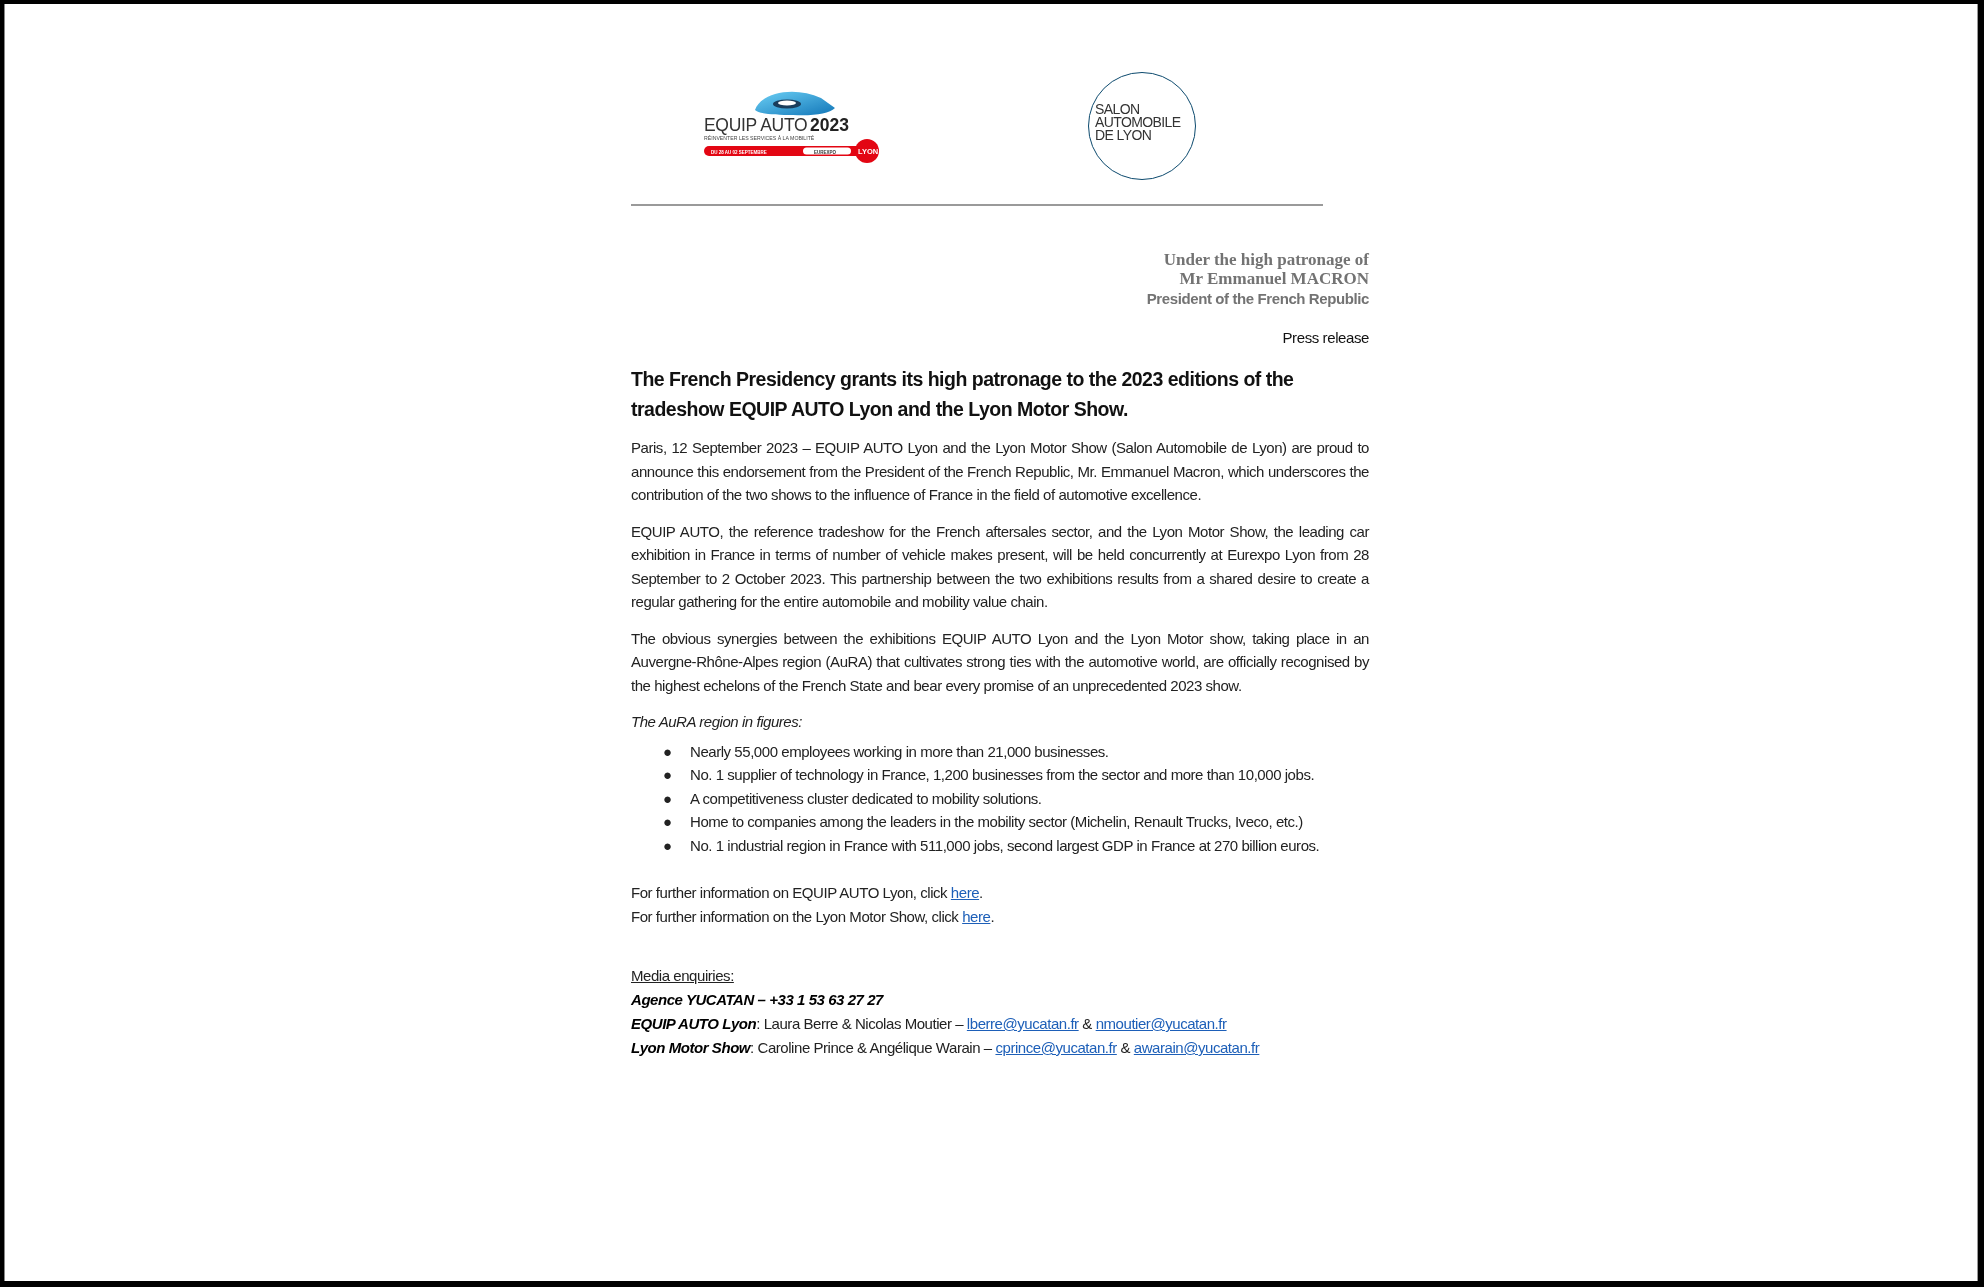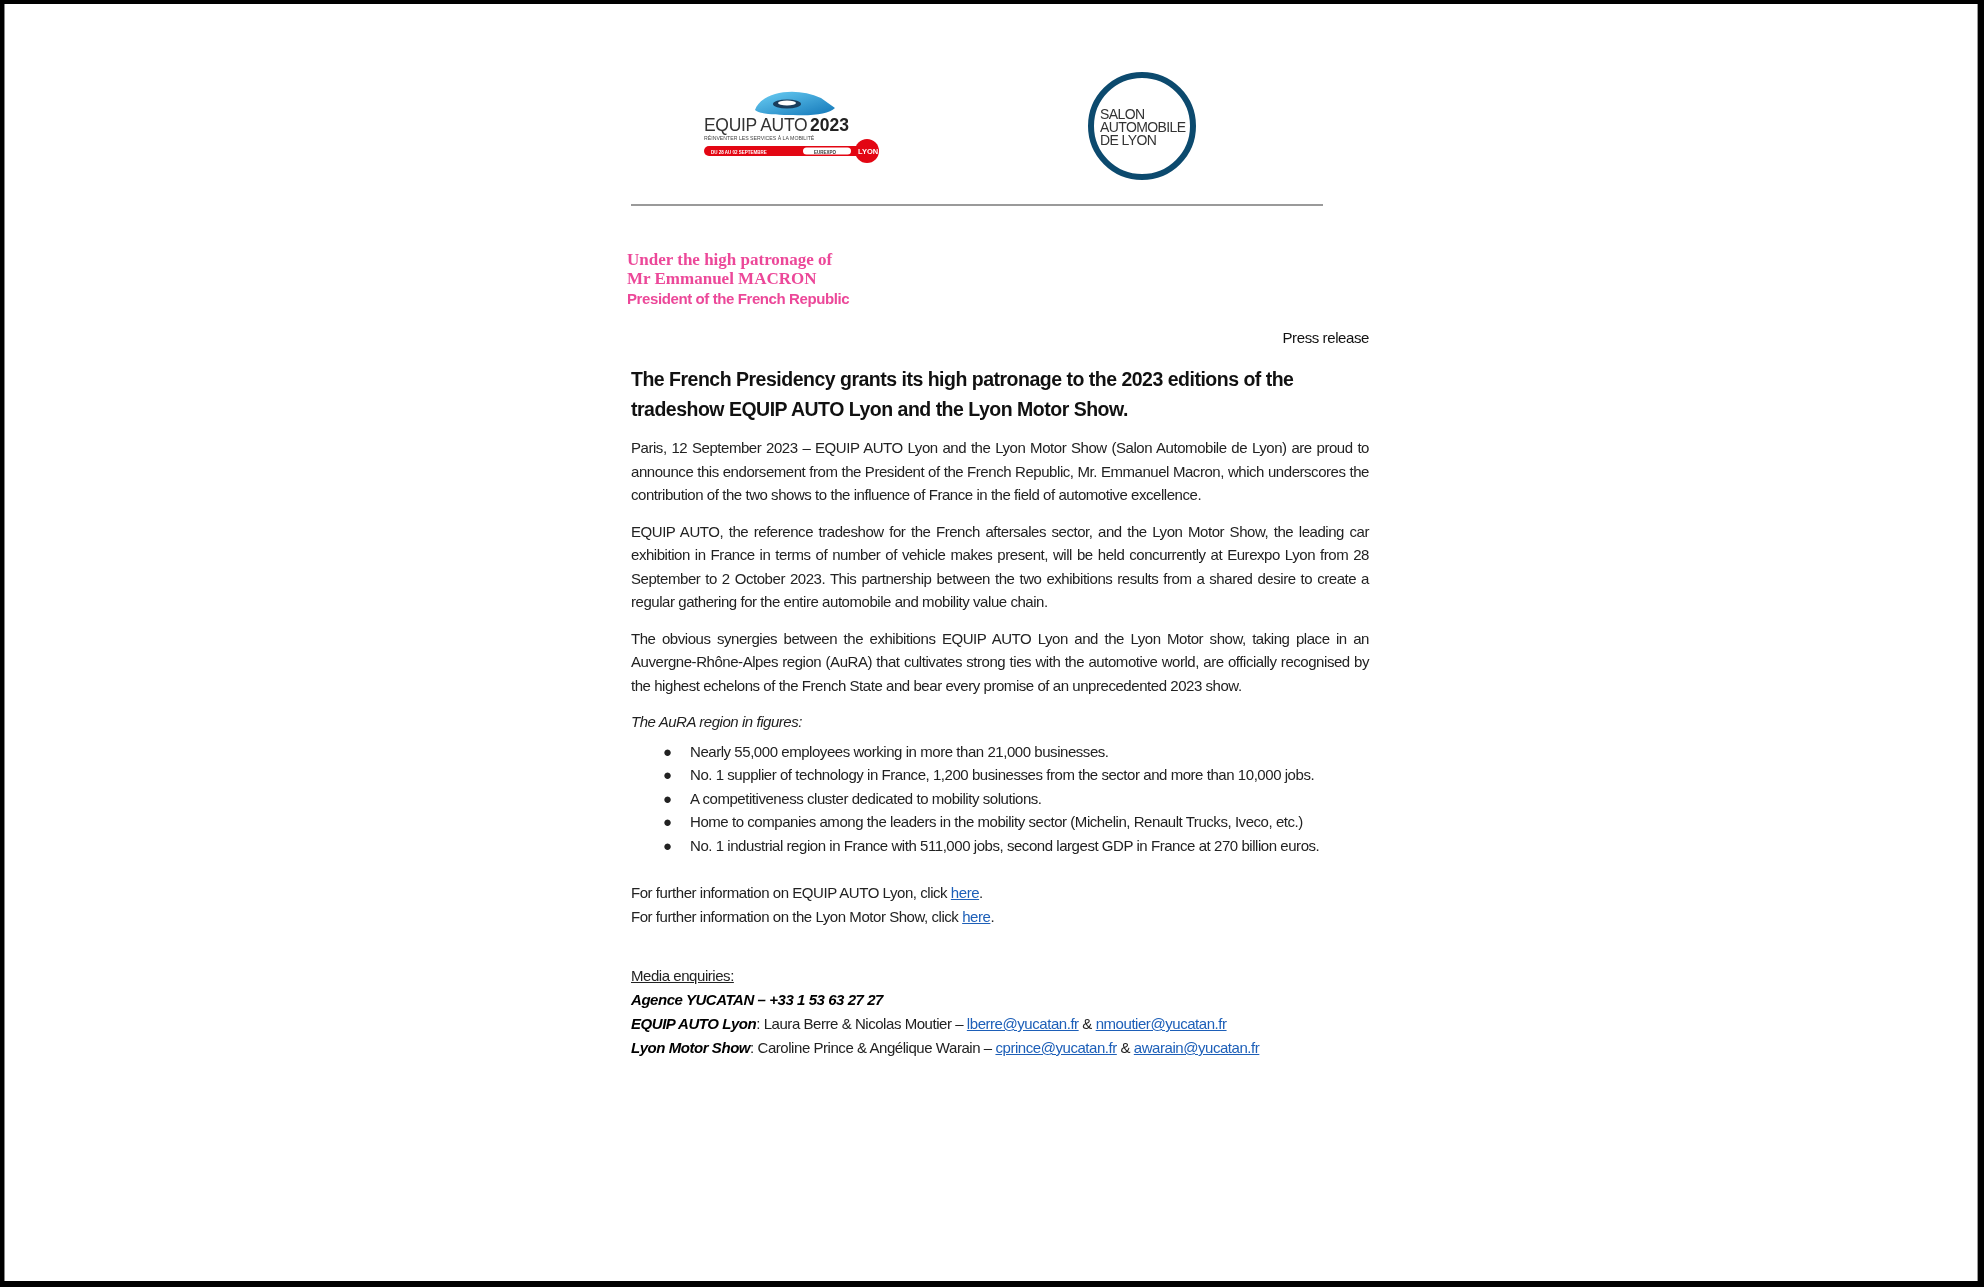--- a/index.html
+++ b/index.html
@@ -21,37 +21,37 @@
     position: absolute;
     left: 622px; top: 0; width: 742px; height: 100%;
     color: #111;
   }
   
   .logo-equip {
     position: absolute; left: 76px; top: 80px; width: 190px; height: 90px;
   }
   .logo-salon {
     position: absolute; left: 461px; top: 68px; width: 108px; height: 108px;
-    border: 6px solid #0c4a6e; border-radius: 50%;
+    border: 1px solid #0c4a6e; border-radius: 50%;
     box-sizing: border-box;
   }
   .salon-text {
     position: absolute; left: 6px; top: 30px;
     font-family: "Liberation Sans", sans-serif;
     font-size: 14px; line-height: 13px; color: #333;
     letter-spacing: -0.6px;
     white-space: pre;
   }
   .divider {
     position: absolute; left: 4px; top: 200px; width: 692px; height: 2px;
     background: #9a9a9a;
   }
   .patron {
-    position: absolute; left: 0; width: 742px; text-align: left;
-    font-family: "Liberation Serif", serif; font-weight: bold; font-size: 17px; color: #ec4899;
+    position: absolute; left: 0; width: 742px; text-align: right;
+    font-family: "Liberation Serif", serif; font-weight: bold; font-size: 17px; color: #737373;
     top: 246px; line-height: 19px;
   }
   .patron .sub {
     font-family: "Liberation Sans", sans-serif; font-size: 15px; line-height: 22px;
     letter-spacing: -0.4px;
   }
   .press {
     position: absolute; right: 0; top: 325px;
     font-weight: normal; font-size: 15px; letter-spacing: -0.4px;
   }

